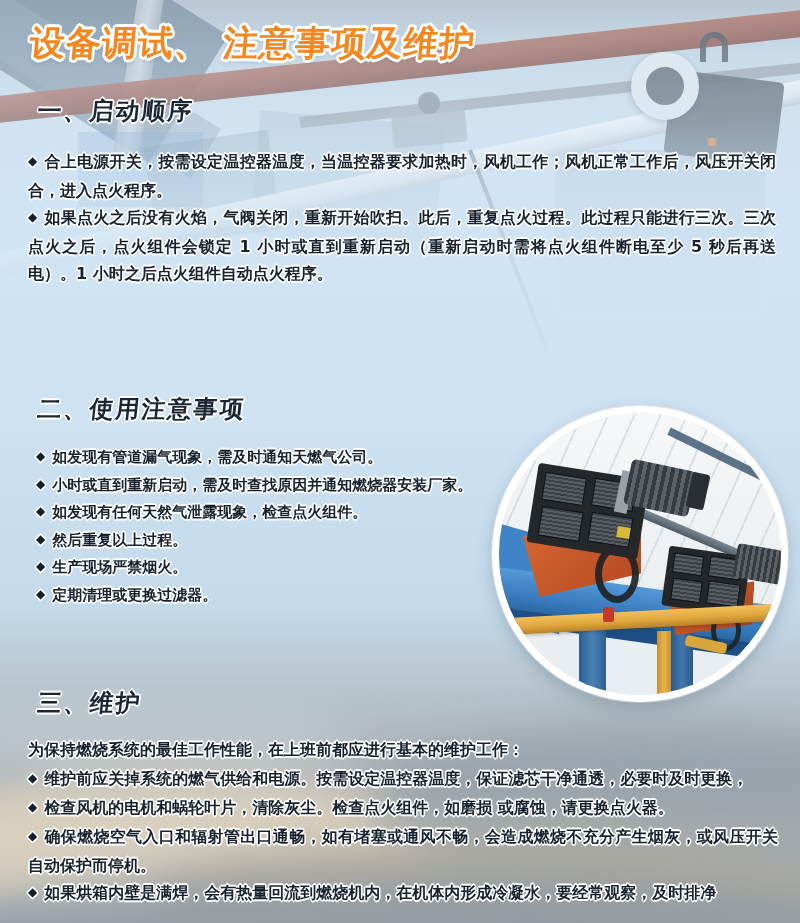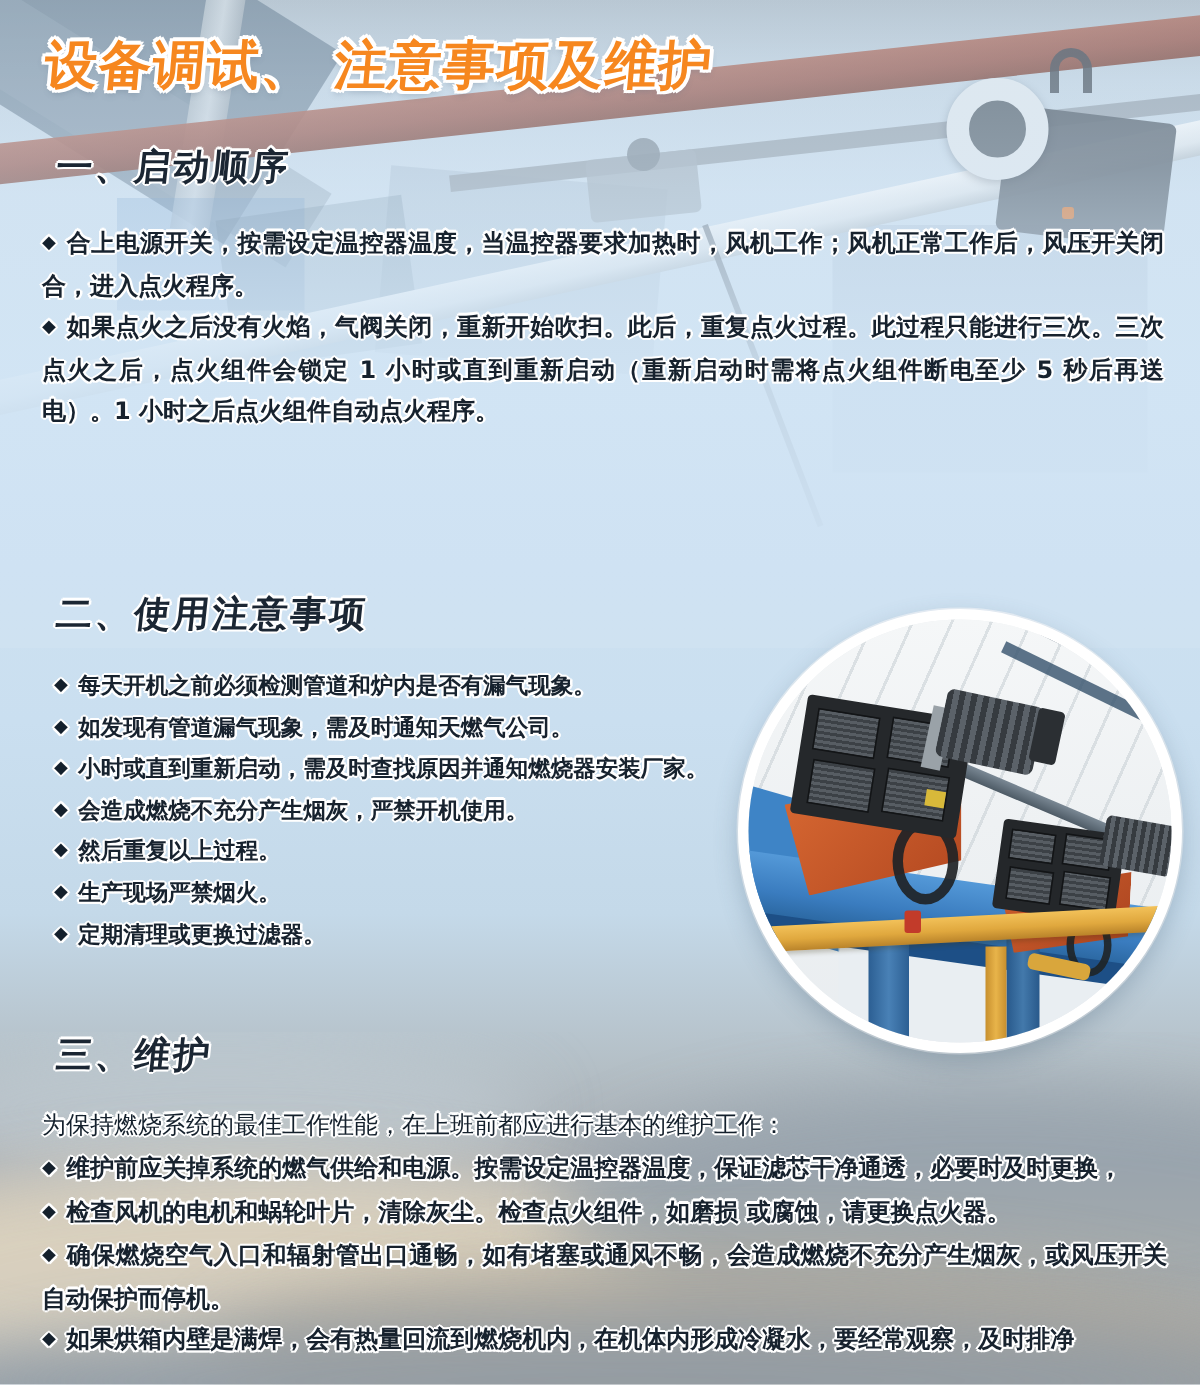--- a/index.html
+++ b/index.html
@@ -58,21 +58,21 @@
     color:#f6871f; transform:skewX(-5deg); transform-origin:left bottom; white-space:nowrap; }
   .sec-head { font-size:24px; font-weight:900; letter-spacing:2px; color:#1b2633;
     transform:skewX(-6deg); transform-origin:left bottom; white-space:nowrap; }
   .sh-1 { left:36px; top:95px; }
   .sh-2 { left:36px; top:393px; }
   .sh-3 { left:36px; top:687px; }
 
   .para-block { font-size:16px; font-weight:700; color:#17222e; line-height:27px; text-align:justify; }
   .blk-1 { left:28px; top:148px; width:748px; }
   .blk-3 { left:28px; top:765px; width:750px; }
-  .intro-3 { left:28px; top:738px; width:750px; font-size:16px; font-weight:400; color:#14202c; line-height:24px; }
+  .intro-3 { left:28px; top:738px; width:750px; font-size:16px; font-weight:700; color:#14202c; line-height:24px; }
   .list-2 { left:36px; top:444px; width:460px; font-size:15px; font-weight:700; color:#17222e; line-height:26.6px; }
   .dm { font-size:12px; margin-right:7px; position:relative; top:-2px; color:#14202c; }
 
   
   .photo-circle { left:492px; top:406px; width:296px; height:296px; border-radius:50%;
     border:7px solid #ffffff; background:#eef1f3; overflow:hidden;
     box-shadow:0 6px 16px rgba(70,95,120,.30), 0 0 0 1px rgba(255,255,255,.6); }
   .pc { position:absolute; }
   .pc-wall { left:0; top:0; width:282px; height:282px;
     background:linear-gradient(180deg,#f5f7f8 0%, #eef1f3 48%, #e9edf0 100%); }
@@ -153,24 +153,23 @@
   <h1 class="abs page-title ow2">设备调试、 注意事项及维护</h1>
 
   <h2 class="abs sec-head sh-1 ow">一、启动顺序</h2>
   <div class="abs para-block blk-1 ow">
     <p><span class="dm">◆</span><span>合上电源开关，按需设定温控器温度，当温控器要求加热时，风机工作；风机正常工作后，风压开关闭合，进入点火程序。</span></p>
     <p><span class="dm">◆</span><span>如果点火之后没有火焰，气阀关闭，重新开始吹扫。此后，重复点火过程。此过程只能进行三次。三次点火之后，点火组件会锁定 1 小时或直到重新启动（重新启动时需将点火组件断电至少 5 秒后再送电）。1 小时之后点火组件自动点火程序。</span></p>
   </div>
 
   <h2 class="abs sec-head sh-2 ow">二、使用注意事项</h2>
   <div class="abs list-2 ow">
-    <p><span class="dm">◆</span><span>每天开机之前必须检测管道和炉内是否有漏气现象。</span></p>
     <p><span class="dm">◆</span><span>如发现有管道漏气现象，需及时通知天燃气公司。</span></p>
     <p><span class="dm">◆</span><span>小时或直到重新启动，需及时查找原因并通知燃烧器安装厂家。</span></p>
-    <p><span class="dm">◆</span><span>会造成燃烧不充分产生烟灰，严禁开机使用。</span></p>
+    <p><span class="dm">◆</span><span>如发现有任何天然气泄露现象，检查点火组件。</span></p>
     <p><span class="dm">◆</span><span>然后重复以上过程。</span></p>
     <p><span class="dm">◆</span><span>生产现场严禁烟火。</span></p>
     <p><span class="dm">◆</span><span>定期清理或更换过滤器。</span></p>
   </div>
 
   <div class="abs photo-circle">
     <div class="pc pc-wall"></div>
     <div class="pc pc-wall-lines"></div>
     <div class="pc pc-ceil"></div>
     <div class="pc pc-ceil2"></div>

